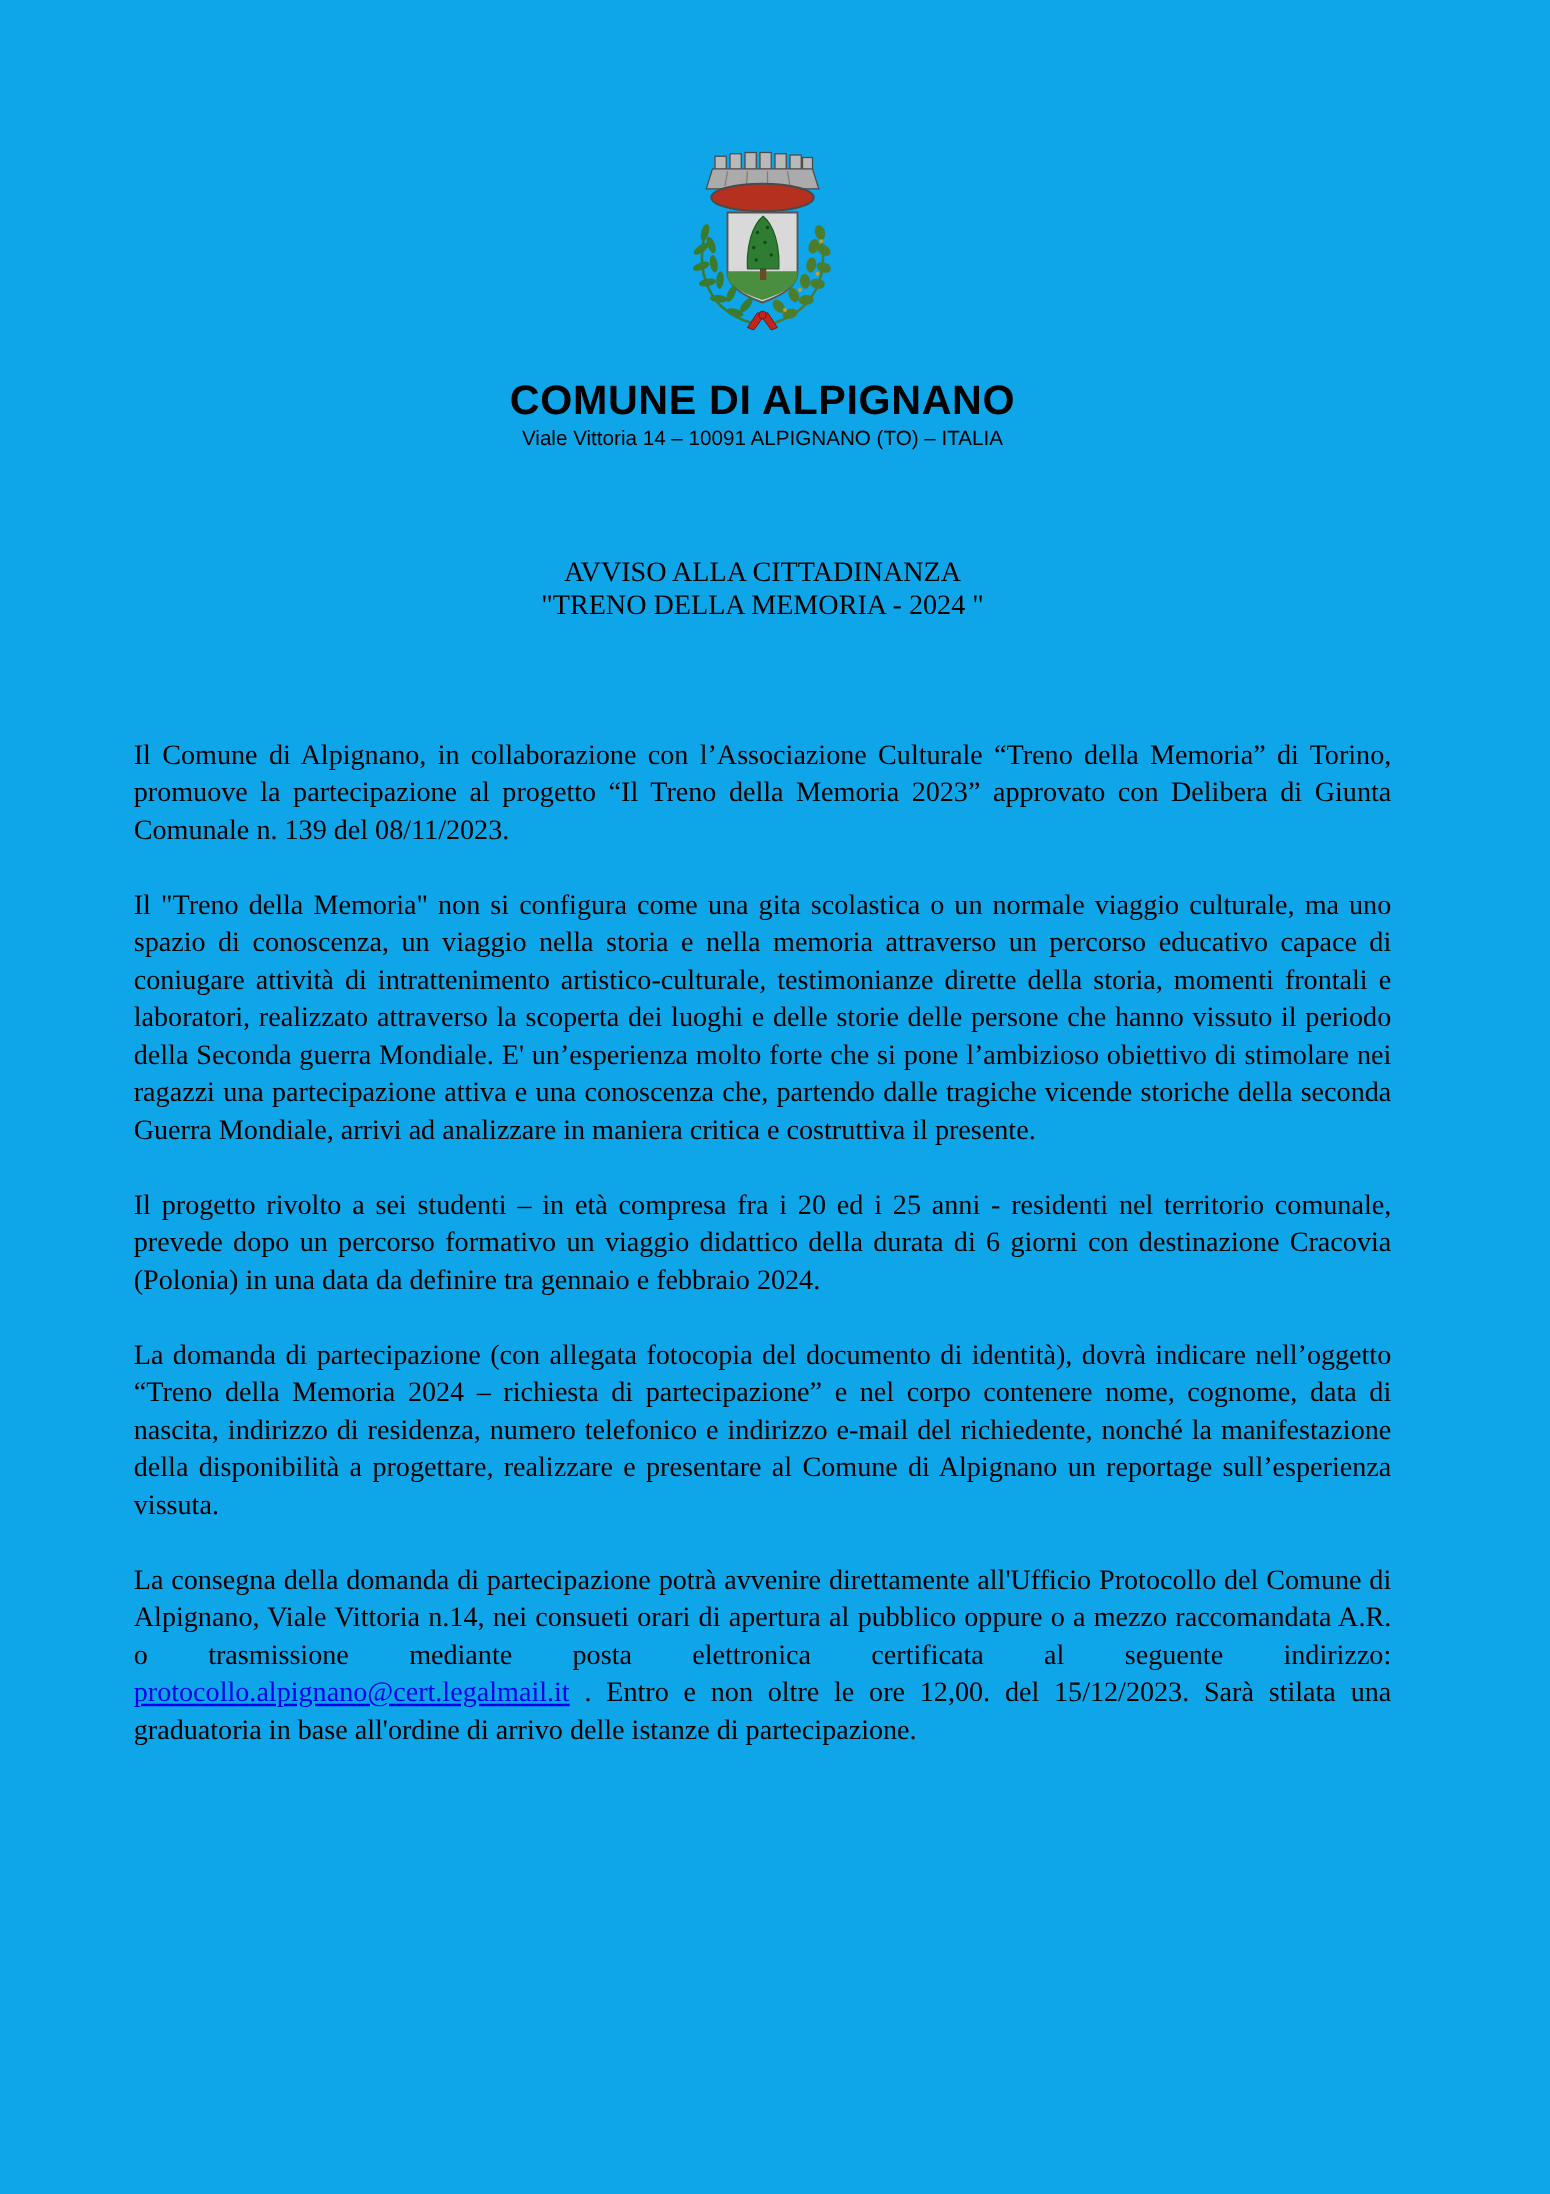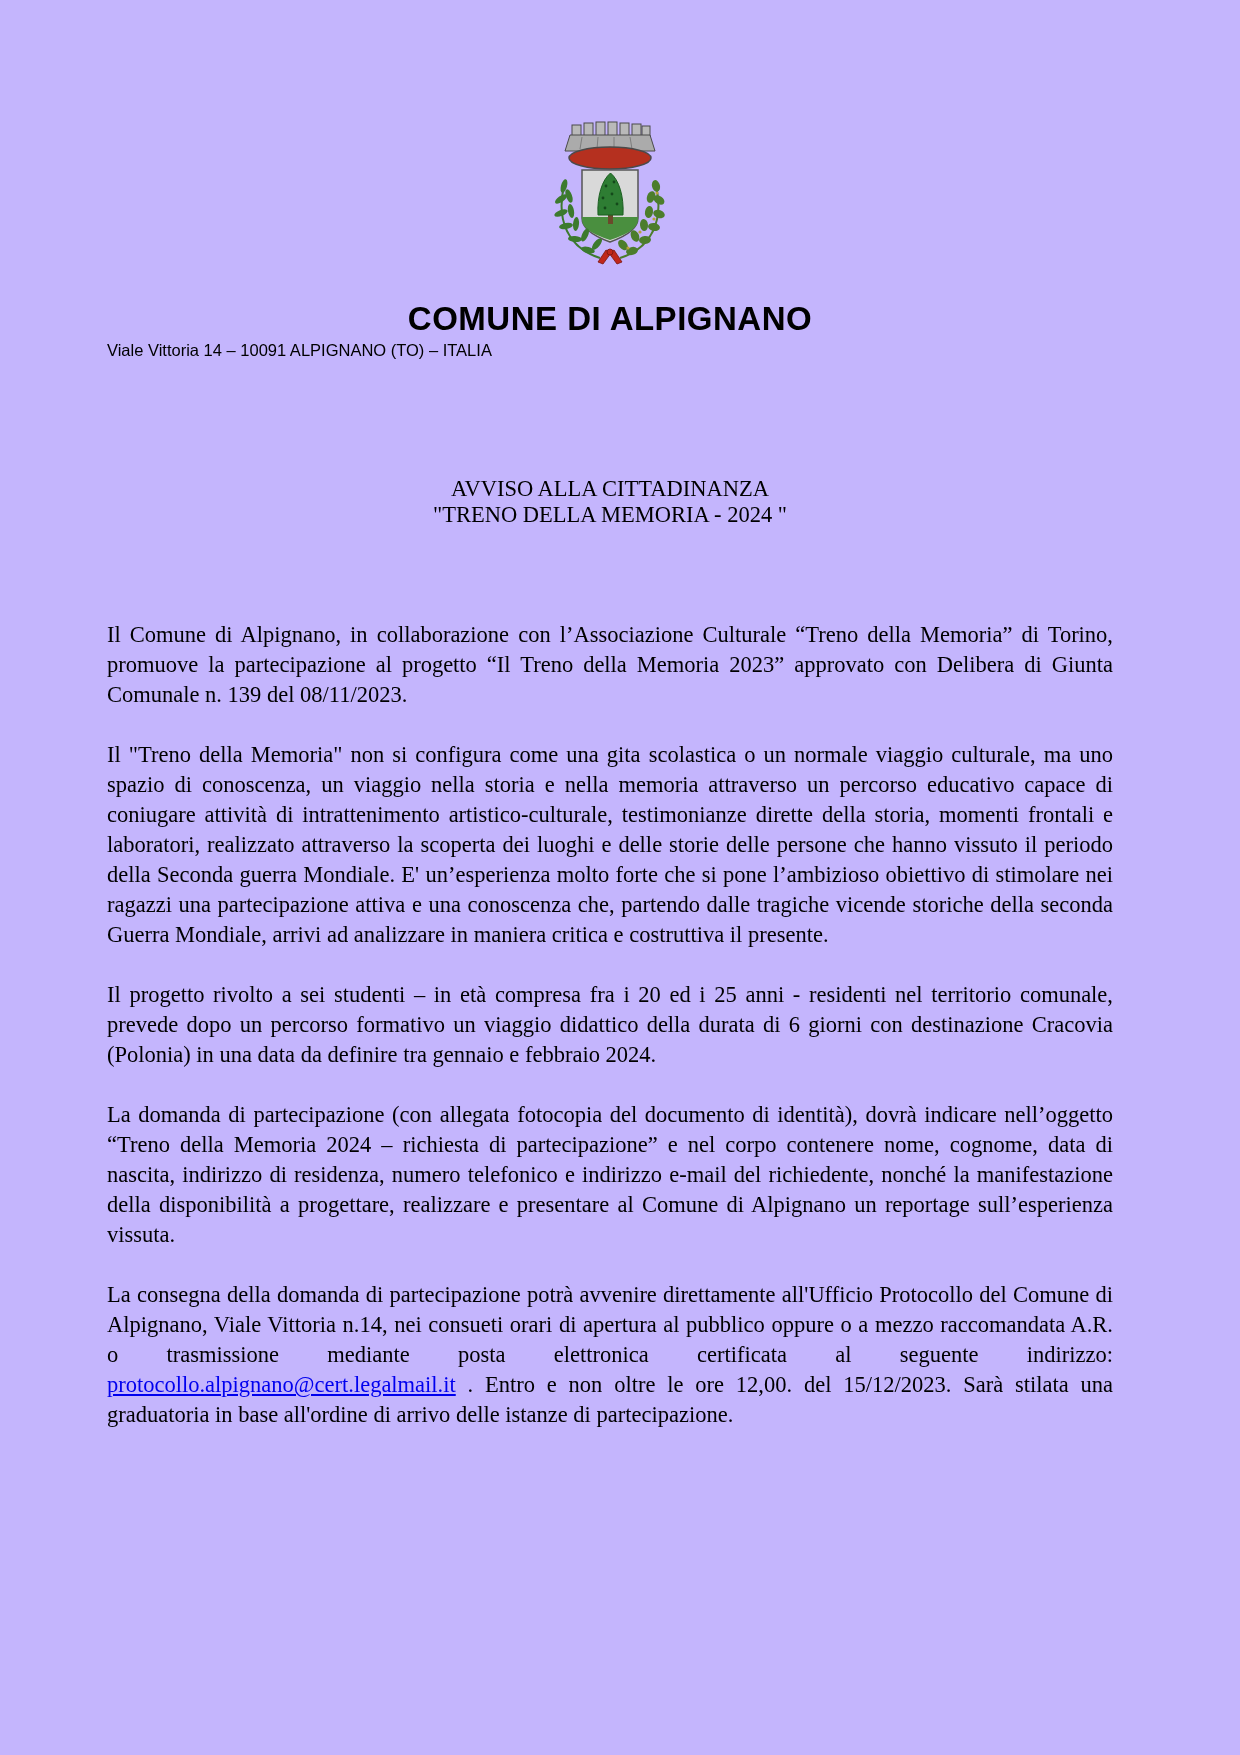--- a/index.html
+++ b/index.html
@@ -9,21 +9,21 @@
     background: #ffffff;
     font-family: "Liberation Serif", serif;
     color: #000000;
     position: relative;
   }
   .page {
     position: absolute;
     left: 0; top: 0;
     width: 1240px;
     height: 1755px;
-    background: #c4b5fd;
+    background: #0ea5e9;
     overflow: hidden;
   }
   .content {
     position: absolute;
     left: 107px;
     top: 0;
     width: 1006px;
   }
   .crest-wrap {
     margin-top: 120px;
@@ -33,27 +33,27 @@
     margin: 30px 0 0 0;
     text-align: center;
     font-family: "Liberation Sans", sans-serif;
     font-weight: 700;
     font-size: 33px;
     line-height: 38px;
     letter-spacing: 0.5px;
   }
   .address {
     margin-top: 2px;
-    text-align: left;
+    text-align: center;
     font-family: "Liberation Sans", sans-serif;
     font-size: 16.5px;
     line-height: 20px;
   }
   .notice-heading {
-    margin-top: 116px;
+    margin-top: 84px;
     text-align: center;
     font-size: 22.5px;
     line-height: 26px;
   }
   .notice-body {
     margin-top: 92px;
     font-size: 22.5px;
     line-height: 30px;
     text-align: justify;
   }

